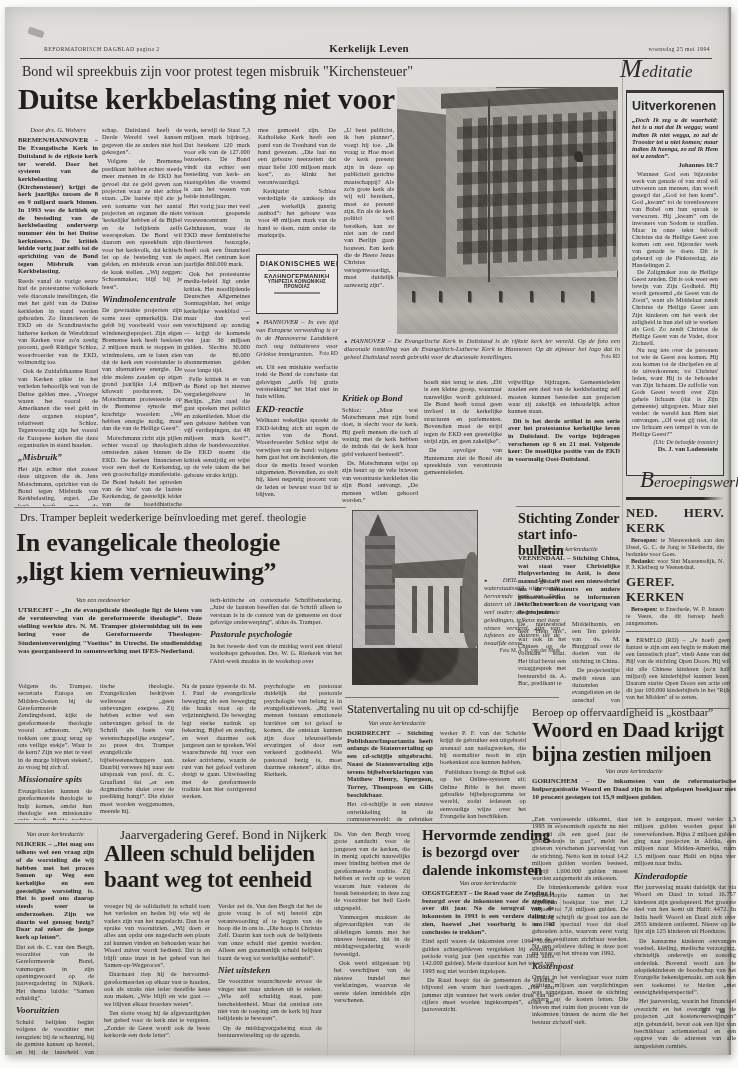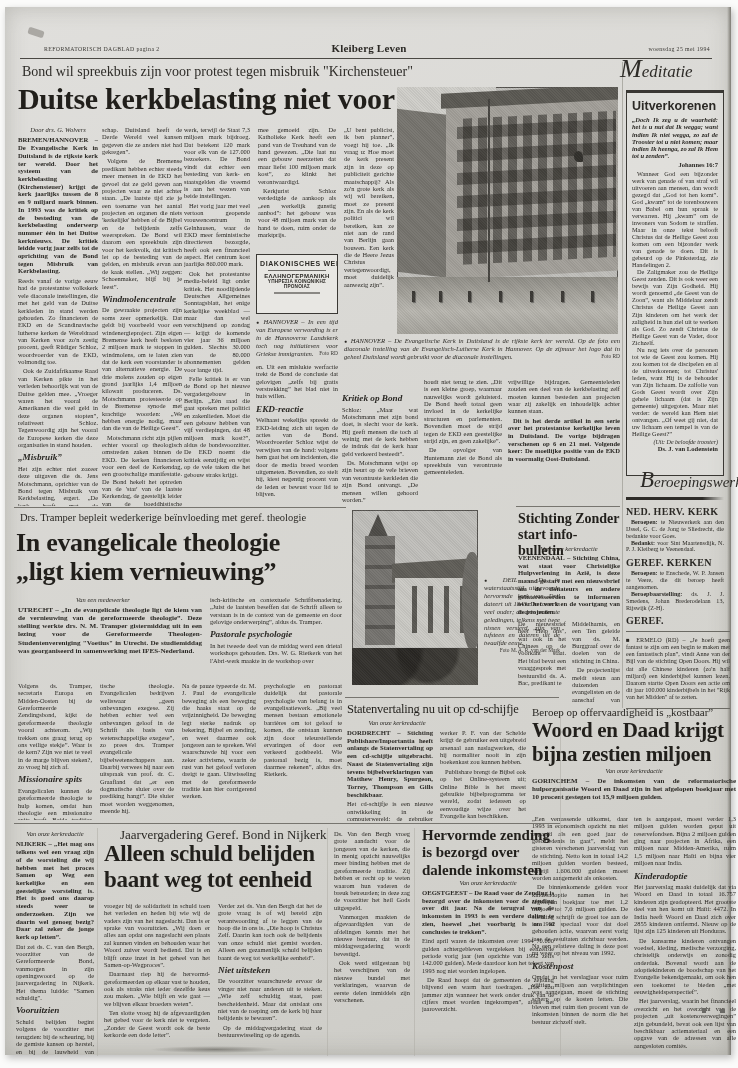--- a/index.html
+++ b/index.html
@@ -53,21 +53,21 @@
   .medbox{position:absolute;border:1px solid #3a3834;border-top:3px solid #3a3834;background:rgba(236,235,231,.35);
           padding:5px 5px;overflow:hidden}
   .medbox h2{font-family:"Liberation Sans",sans-serif;font-size:12.5px;font-weight:bold;margin:1px 0 3px}
   .medbox .quote{font-weight:bold;font-style:italic;font-size:6.5px;line-height:1.12;text-align:justify}
   .medbox .ref{font-weight:bold;font-size:6.5px;text-align:right;margin:1px 0 2px}
   .medbox p.mp{font-size:6.3px;line-height:1.12;text-align:justify;text-indent:5px;margin:0}
   .medbox .src{font-style:italic;font-size:6px;text-align:right;margin-top:2px}
   .medbox .auth{font-weight:bold;font-size:6.6px;text-align:right}
   
   .bw{font-size:6.1px;line-height:1.12;text-align:justify;overflow:hidden}
-  .bw h3{font-size:10px;font-weight:bold;letter-spacing:.3px;margin:4px 0 2px}
+  .bw h3{font-size:13px;font-weight:bold;letter-spacing:.3px;margin:4px 0 2px}
   .bw p{text-indent:5px;margin:0}
   .news-item{font-size:6.2px;line-height:1.15;text-align:justify;overflow:hidden}
   
   .dwbox{position:absolute;border:1px solid #3a3834;background:#e8e7e3;text-align:center;
          padding:5px 3px 3px;overflow:hidden}
   .dw-t{font-family:"Liberation Sans",sans-serif;font-weight:bold;font-size:7px;letter-spacing:.6px;white-space:nowrap}
   .microline{height:1px;background:#6b6965;margin:2.5px 8px}
   .microbar{height:2px;background:#8a8884;margin:3px 14px 0}
   .dw-g1{font-family:"Liberation Sans",sans-serif;font-weight:bold;font-size:6px;letter-spacing:.3px;margin-top:2px}
   .dw-g2{font-family:"Liberation Sans",sans-serif;font-weight:bold;font-size:4.7px;letter-spacing:.2px}
@@ -103,21 +103,21 @@
   .pagemark{position:absolute;background:#6b6a66}
 </style>
 </head>
 <body>
 
 <div id="page">
   <div class="paper"></div>
   <div class="corner-mark"></div>
 
   <div class="abs mh-small" style="left:44px;top:46px">REFORMATORISCH DAGBLAD pagina 2</div>
-  <div class="abs mh-center" style="left:0;top:42px;width:738px">Kleiberg Leven</div>
+  <div class="abs mh-center" style="left:0;top:42px;width:738px">Kerkelijk Leven</div>
   <div class="abs mh-small" style="left:560px;top:46px;width:150px;text-align:right">woensdag 25 mei 1994</div>
   <div class="rule-h" style="left:20px;top:58px;width:692px"></div>
 
   <div class="abs kicker" style="left:22px;top:64px">Bond wil spreekbuis zijn voor protest tegen misbruik "Kirchensteuer"</div>
   <div class="abs headline1" style="left:18px;top:82px">Duitse kerkbelasting niet voor de wind</div>
 
   <div class="photo" style="left:397px;top:87px;width:221px;height:247px">
     <div class="p1-sky"></div>
     <div class="p1-gable"></div>
     <div class="p1-facade">

